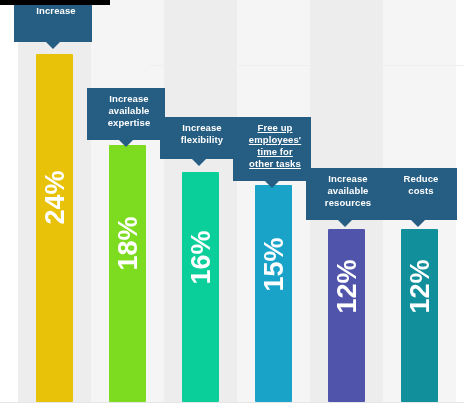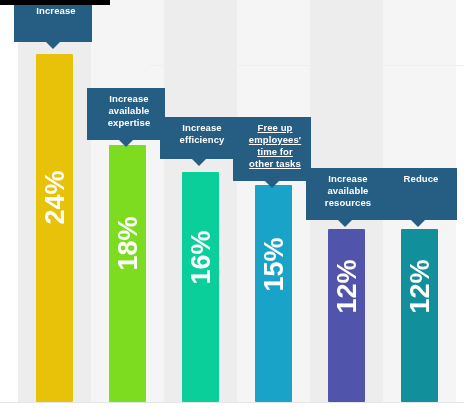--- a/index.html
+++ b/index.html
@@ -172,39 +172,40 @@
 
   <div class="callout" style="left:87px;width:78px;top:88px;height:52px;">
     <span class="callout-text">Increase</span>
     <span class="callout-text">available</span>
     <span class="callout-text">expertise</span>
     <span class="tail"></span>
   </div>
 
   <div class="callout" style="left:160px;width:78px;top:117px;height:42px;">
     <span class="callout-text">Increase</span>
-    <span class="callout-text">efficiency</span>
+    <span class="callout-text">flexibility</span>
     <span class="tail"></span>
   </div>
 
   <div class="callout" style="left:233px;width:78px;top:117px;height:64px;text-decoration:underline;">
     <span class="callout-text">Free up</span>
     <span class="callout-text">employees'</span>
     <span class="callout-text">time for</span>
     <span class="callout-text">other tasks</span>
     <span class="tail"></span>
   </div>
 
   <div class="callout" style="left:306px;width:78px;top:168px;height:52px;">
     <span class="callout-text">Increase</span>
     <span class="callout-text">available</span>
     <span class="callout-text">resources</span>
     <span class="tail"></span>
   </div>
 
   <div class="callout" style="left:379px;width:78px;top:168px;height:52px;text-align:center;">
     <span class="callout-text">Reduce</span>
+    <span class="callout-text">costs</span>
     <span class="tail"></span>
   </div>
 
   <div class="top-strip"></div>
 
 </div>
 
 </body></html>

